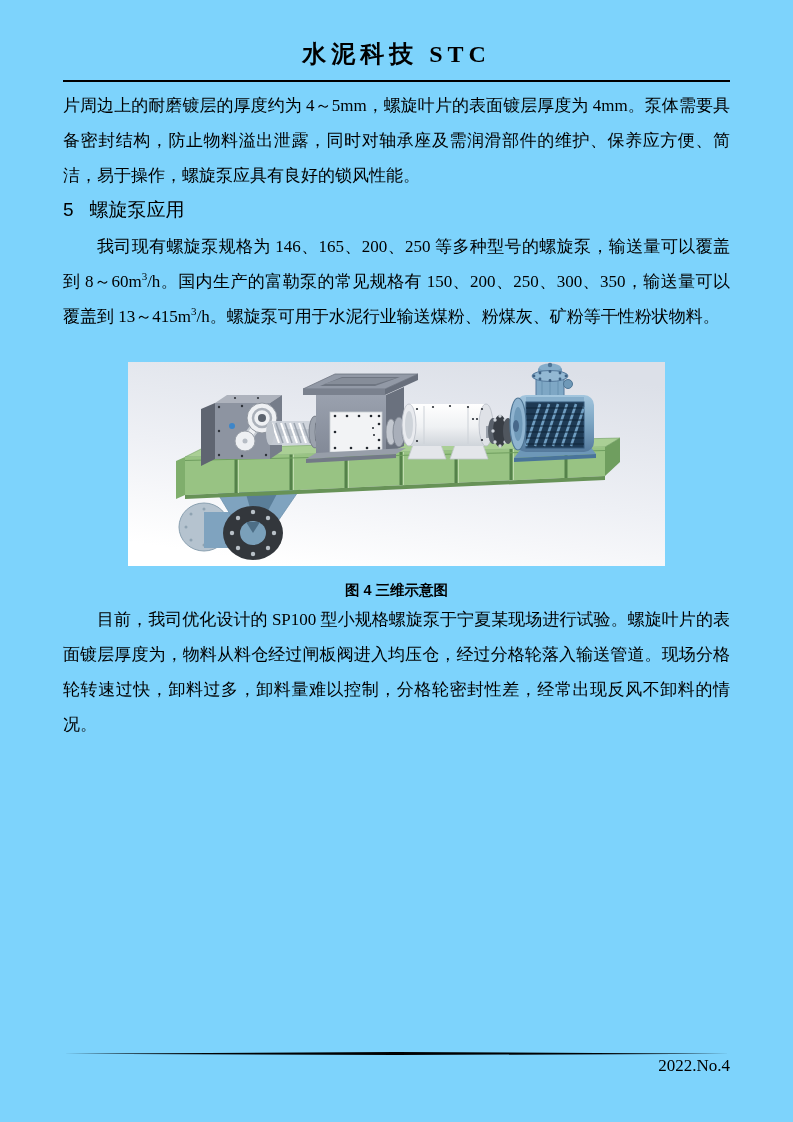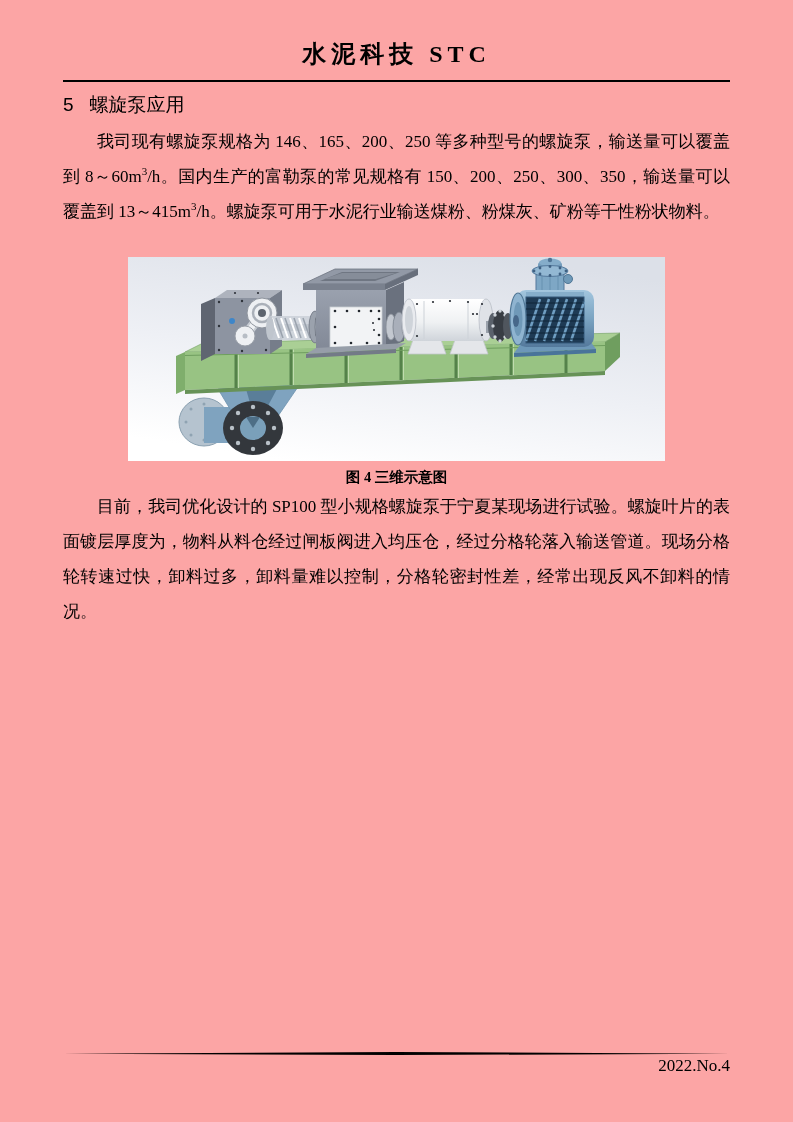--- a/index.html
+++ b/index.html
@@ -1,19 +1,19 @@
 <!DOCTYPE html>
 <html><head>
 <meta charset="utf-8">
 <style>
   html,body{margin:0;padding:0;background:#ffffff;}
   .page{
     position:relative;
     width:793px;height:1122px;
-    background:#fca5a5;
+    background:#7dd3fc;
     overflow:hidden;
     font-family:"Liberation Serif","DejaVu Serif",serif;
     color:#000;
   }
   .journal-title{
     position:absolute;top:38px;left:0;width:793px;
     text-align:center;
     font-size:24px;font-weight:700;letter-spacing:5px;
     font-family:"Liberation Serif","DejaVu Serif",serif;
   }
@@ -41,25 +41,25 @@
     margin:2px 0 4px 0;
   }
   .section-heading .sec-num{margin-right:16px;}
   .figure-wrap{
     width:537px;
     margin:28px auto 0 auto;
   }
   .figure-image{width:537px;height:204px;display:block;}
   .figure-caption{
     text-align:center;
-    font-family:Liberation Serif, serif;
+    font-family:Liberation Sans, sans-serif;
     font-weight:700;
     font-size:14.5px;
     line-height:24px;
-    margin-top:4px;
+    margin-top:12px;
   }
   .footer-rule{
     position:absolute;left:63px;top:1051px;width:667px;height:5px;
   }
   .page-number{
     position:absolute;left:63px;top:1056px;width:667px;
     text-align:center;font-size:12.5px;
     font-family:"Liberation Serif","DejaVu Serif",serif;
   }
   .issue-label{
@@ -71,20 +71,21 @@
 </head>
 <body>
 
 <div class="page">
 
   <div class="journal-title">水泥科技 STC</div>
   <div class="header-rule"></div>
 
   <div class="content">
 
+    <p>片周边上的耐磨镀层的厚度约为 4～5mm，螺旋叶片的表面镀层厚度为 4mm。泵体需要具备密封结构，防止物料溢出泄露，同时对轴承座及需润滑部件的维护、保养应方便、简洁，易于操作，螺旋泵应具有良好的锁风性能。</p>
 
     <h2 class="section-heading"><span class="sec-num">5</span><span>螺旋泵应用</span></h2>
 
     <p class="indent"><span>我司现有螺旋泵规格为 146、165、200、250 等多种型号的螺旋泵，输送量可以覆盖到 8～60m</span><sup class="unit">3</sup><span>/h。国内生产的富勒泵的常见规格有 150、200、250、300、350，输送量可以覆盖到 13～415m</span><sup class="unit">3</sup><span>/h。螺旋泵可用于水泥行业输送煤粉、粉煤灰、矿粉等干性粉状物料。</span></p>
 
 
     <div class="figure-wrap">
       <svg class="figure-image" viewBox="0 0 537 204" xmlns="http://www.w3.org/2000/svg">
         <defs>
           <linearGradient id="bgGrad" x1="0.7" y1="0" x2="0.3" y2="1">

